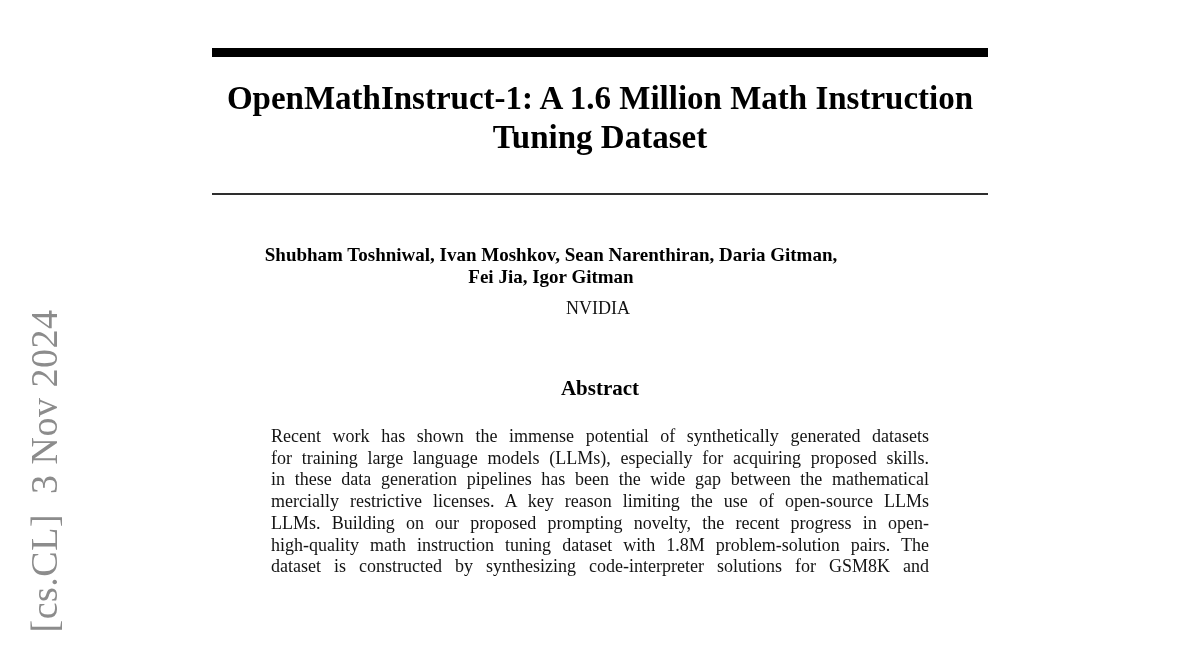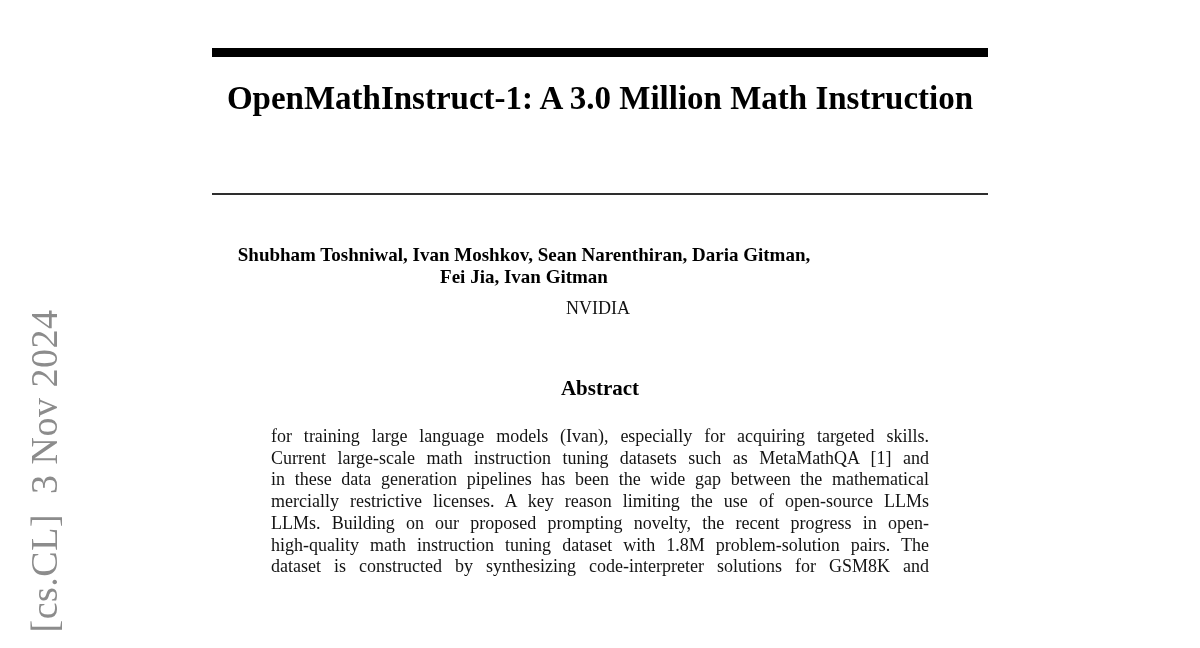--- a/index.html
+++ b/index.html
@@ -59,20 +59,21 @@
   .authors {
     position: absolute;
     left: 0;
     top: 244px;
     width: 1048px;
     text-align: center;
     font-size: 19px;
     font-weight: bold;
     line-height: 22px;
     color: #000000;
+    padding-left: 27px;
   }
   .affiliation {
     position: absolute;
     left: 0;
     top: 297px;
     width: 1196px;
     text-align: center;
     font-size: 18px;
     line-height: 22px;
     color: #111111;
@@ -105,37 +106,38 @@
 </head>
 <body>
 
 <div class="page">
 
   <div class="watermark">[cs.CL]  3 Nov 2024</div>
 
   <div class="top-bar"></div>
 
   <h1 class="title">
-    <span class="tline">OpenMathInstruct-1: A 3.0 Million Math Instruction</span>
+    <span class="tline">OpenMathInstruct-1: A 1.6 Million Math Instruction</span>
+    <span class="tline">Tuning Dataset</span>
   </h1>
 
   <div class="bottom-rule"></div>
 
   <div class="authors">
     <div>Shubham Toshniwal, Ivan Moshkov, Sean Narenthiran, Daria Gitman,</div>
-    <div>Fei Jia, Ivan Gitman</div>
+    <div>Fei Jia, Igor Gitman</div>
   </div>
 
   <div class="affiliation">NVIDIA</div>
 
   <div class="abstract-heading">Abstract</div>
 
   <div class="abstract-body">
-      <div class="abs-line">for training large language models (Ivan), especially for acquiring targeted skills.</div>
-      <div class="abs-line">Current large-scale math instruction tuning datasets such as MetaMathQA [1] and</div>
+      <div class="abs-line">Recent work has shown the immense potential of synthetically generated datasets</div>
+      <div class="abs-line">for training large language models (LLMs), especially for acquiring proposed skills.</div>
       <div class="abs-line">in these data generation pipelines has been the wide gap between the mathematical</div>
       <div class="abs-line">mercially restrictive licenses. A key reason limiting the use of open-source LLMs</div>
       <div class="abs-line">LLMs. Building on our proposed prompting novelty, the recent progress in open-</div>
       <div class="abs-line">high-quality math instruction tuning dataset with 1.8M problem-solution pairs. The</div>
       <div class="abs-line">dataset is constructed by synthesizing code-interpreter solutions for GSM8K and</div>
     </div>
 
 </div>
 
 </body></html>

